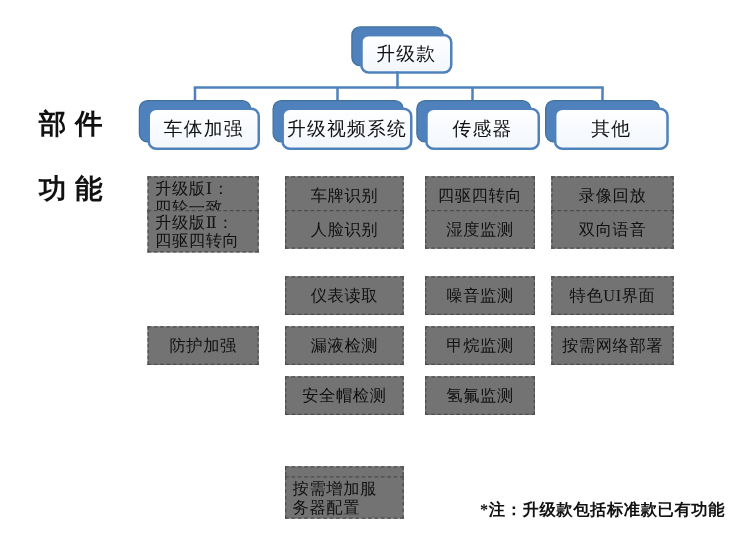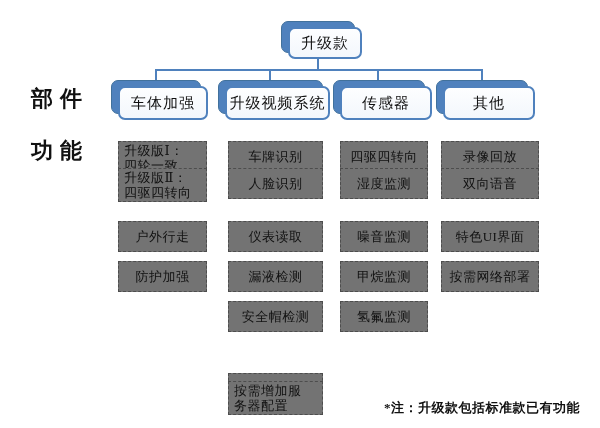--- a/index.html
+++ b/index.html
@@ -86,21 +86,20 @@
   </div>
   <div class="node" style="left:443px;top:86px;width:92px;height:34px">
     <div class="shadow"></div>
     <div class="face">其他</div>
   </div>
 
   <div class="fbox two c1 r0">升级版Ⅰ：
 四轮一致</div>
   <div class="fbox two c1 r1">升级版Ⅱ：
 四驱四转向</div>
-  <div class="fbox c1 r2">户外行走</div>
   <div class="fbox c1 r3">防护加强</div>
 
   <div class="fbox c2 r0">车牌识别</div>
   <div class="fbox c2 r1">人脸识别</div>
   <div class="fbox c2 r2">仪表读取</div>
   <div class="fbox c2 r3">漏液检测</div>
   <div class="fbox c2 r4">安全帽检测</div>
   <div class="fbox c2 r5">物体识别</div>
   <div class="fbox two c2 r6">按需增加服
 务器配置</div>

